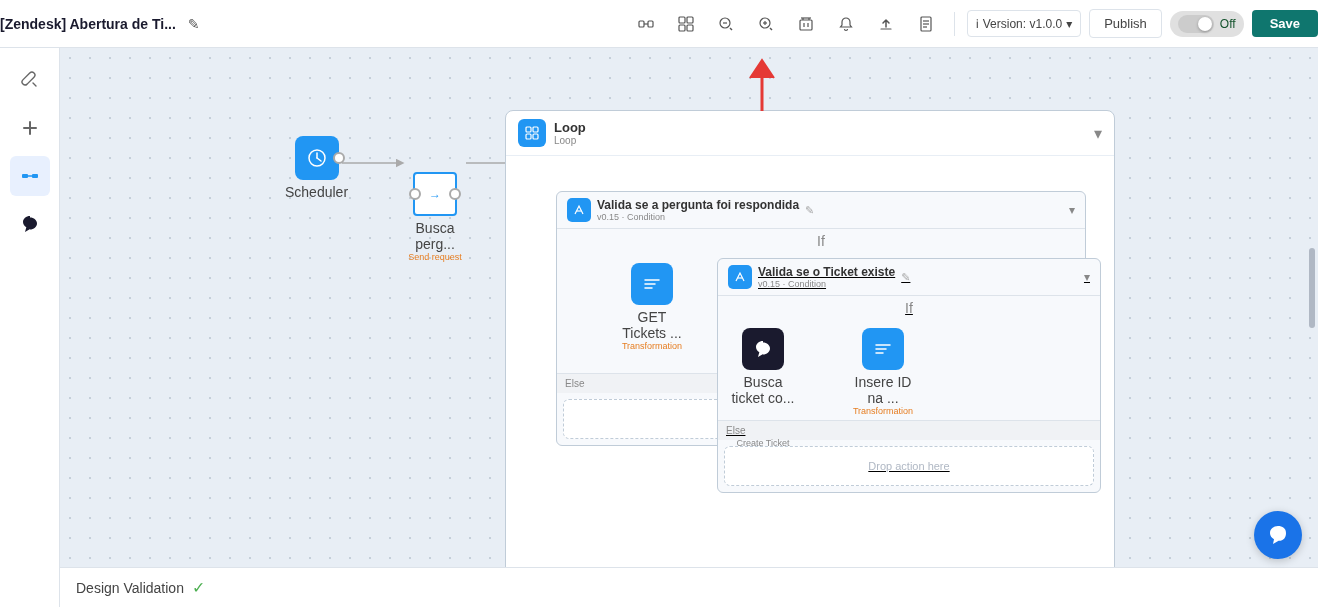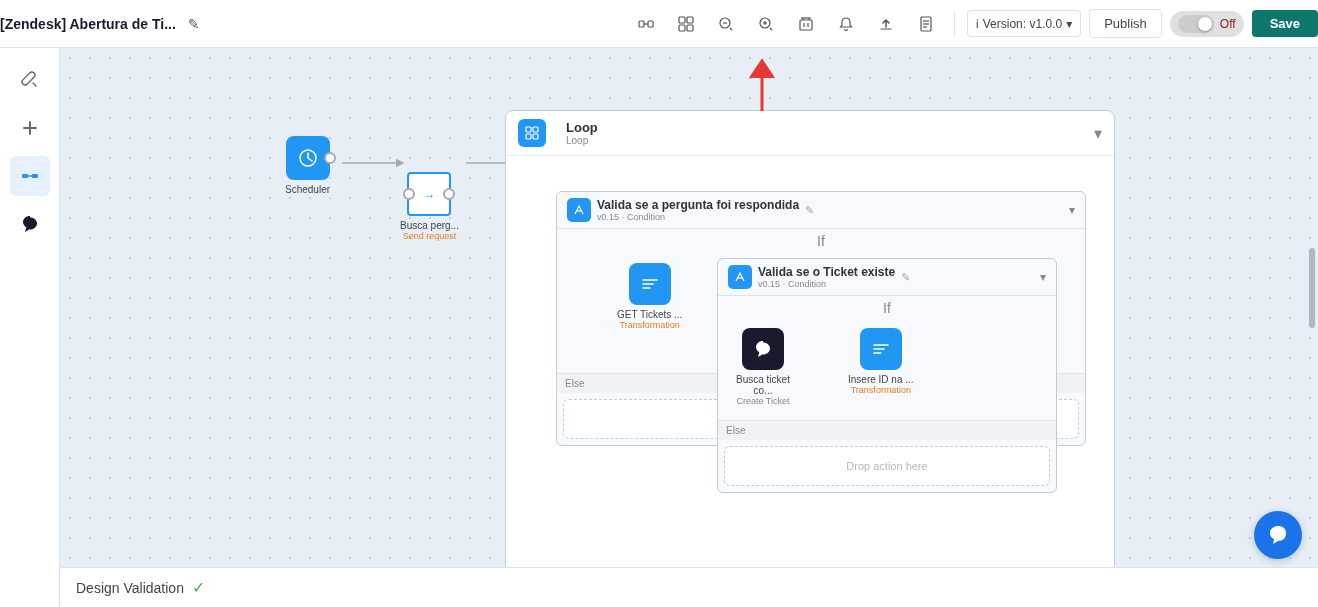--- a/index.html
+++ b/index.html
@@ -29,21 +29,21 @@
       padding: 6px 14px; border: 1px solid #dde3ea; border-radius: 4px;
       background: #fff; cursor: pointer; font-size: 13px; color: #444;
     }
     .publish-btn {
       padding: 6px 14px; border: 1px solid #dde3ea; border-radius: 4px;
       background: #fff; cursor: pointer; font-size: 13px; color: #444;
     }
     .toggle-off {
       display: flex; align-items: center; gap: 6px;
       padding: 4px 8px; border-radius: 20px; background: #e0e0e0; cursor: pointer;
-      font-size: 12px; color: #7f1d1d;
+      font-size: 12px; color: #14532d;
     }
     .toggle-track {
       width: 36px; height: 18px; background: #ccc; border-radius: 9px; position: relative;
     }
     .toggle-thumb {
       width: 14px; height: 14px; background: #fff; border-radius: 50%;
       position: absolute; top: 2px; right: 2px; box-shadow: 0 1px 3px rgba(0,0,0,0.3);
     }
     .save-btn {
       padding: 6px 18px; border: none; border-radius: 4px;
@@ -86,36 +86,36 @@
     .node {
       position: absolute; display: flex; flex-direction: column; align-items: center;
     }
     .node-box {
       width: 44px; height: 44px; border-radius: 8px;
       display: flex; align-items: center; justify-content: center;
       color: #fff; font-size: 18px; position: relative; cursor: pointer;
     }
     .node-box.blue { background: #2196F3; }
     .node-box.dark { background: #1a1a2e; }
-    .node-label { font-size: 10px; color: #444; text-align: center; margin-top: 4px; max-width: 70px; }
+    .node-label { font-size: 14px; color: #444; text-align: center; margin-top: 4px; max-width: 70px; }
     .node-sublabel { font-size: 9px; color: #e67e22; text-align: center; }
     .node-connector {
       width: 12px; height: 12px; border-radius: 50%; background: #fff;
       border: 2px solid #aaa; position: absolute;
     }
     .connector-right { right: -6px; top: 50%; transform: translateY(-50%); }
     .connector-left { left: -6px; top: 50%; transform: translateY(-50%); }
 
     
     .loop-container {
       position: absolute; background: #fff; border: 1.5px solid #c0ccd8;
       border-radius: 8px; padding: 0;
     }
     .loop-header {
-      display: flex; align-items: center; gap: 20px; padding: 8px 12px;
+      display: flex; align-items: center; gap: 8px; padding: 8px 12px;
       border-bottom: 1px solid #e8eef5;
     }
     .loop-header-icon {
       width: 28px; height: 28px; background: #2196F3; border-radius: 6px;
       display: flex; align-items: center; justify-content: center; color: #fff; font-size: 12px;
     }
     .loop-header-text { font-size: 13px; font-weight: 600; color: #333; }
     .loop-header-sub { font-size: 10px; color: #888; }
     .loop-expand { margin-left: auto; color: #888; cursor: pointer; }
 
@@ -171,21 +171,21 @@
 
     
     .red-arrow {
       position: absolute;
       top: 8px; left: 682px;
       z-index: 300; pointer-events: none;
     }
 
     
     .transform-tag { font-size: 9px; color: #e67e22; text-align: center; }
-    .create-tag { font-size: 9px; color: #888; text-align: left; }
+    .create-tag { font-size: 9px; color: #888; text-align: left; margin-top: 32px; }
   </style>
 </head>
 <body>
 
 <div class="topbar">
   <span class="topbar-title">[Zendesk] Abertura de Ti...</span>
   <span class="topbar-edit-icon">✎</span>
   <div class="topbar-spacer"></div>
 
   <button class="topbar-icon-btn" title="Step">
@@ -373,21 +373,21 @@
         <div class="node" style="left:60px; top:10px; position:absolute;">
           <div class="node-box blue" style="width:42px;height:42px;">
             <svg width="20" height="20" viewBox="0 0 20 20" fill="none">
                 <path d="M3 6h14M3 10h10M3 14h7" stroke="#fff" stroke-width="1.5" stroke-linecap="round"></path>
               </svg>
           </div>
           <div class="node-label">GET Tickets ...</div>
           <div class="transform-tag">Transformation</div>
         </div>
 
-        <div class="condition-container" style="position:absolute; left:160px; top:5px; width:340px;">
+        <div class="condition-container" style="position:absolute; left:160px; top:5px; width:384px;text-decoration:underline;">
           <div class="condition-header">
             <div class="condition-icon">
               <svg width="12" height="12" viewBox="0 0 12 12" fill="none">
                   <polyline points="2,10 6,2 10,10" stroke="#fff" stroke-width="1.2"></polyline>
                   <line x1="4" y1="7" x2="8" y2="7" stroke="#fff" stroke-width="1.2"></line>
                 </svg>
             </div>
             <div>
               <div class="condition-title">Valida se o Ticket existe</div>
               <div class="condition-sub">v0.15 · Condition</div>

